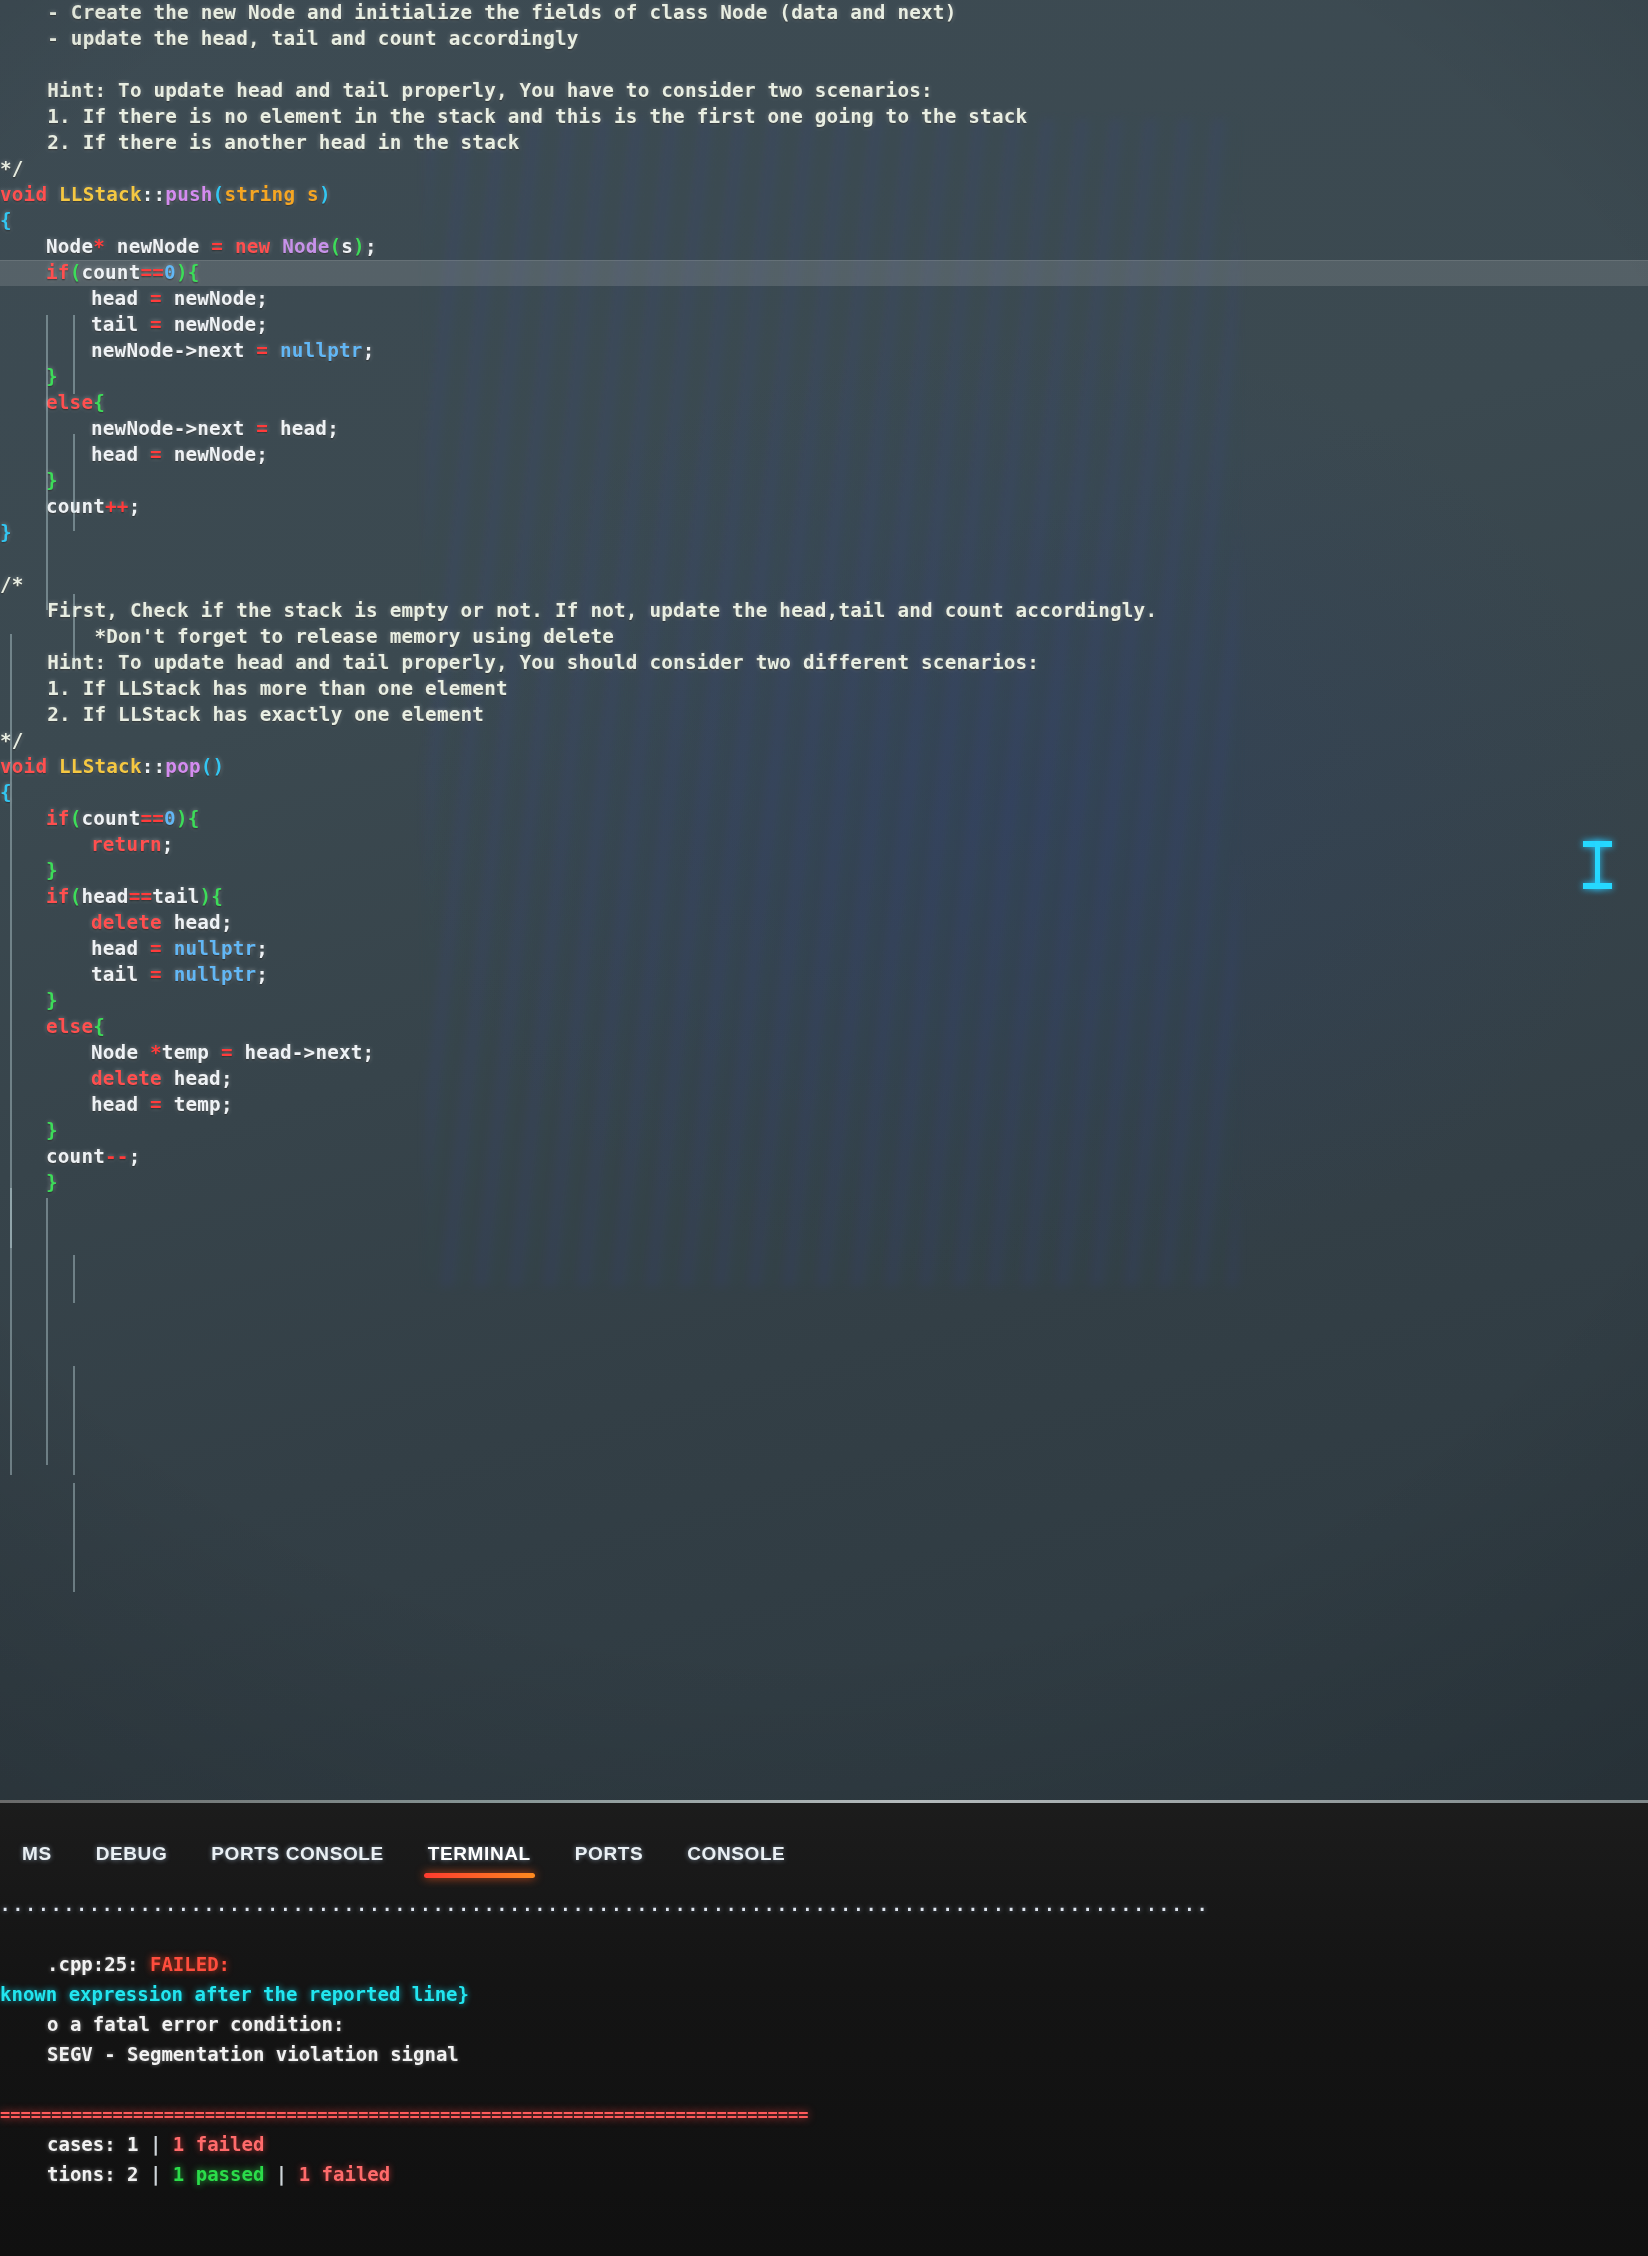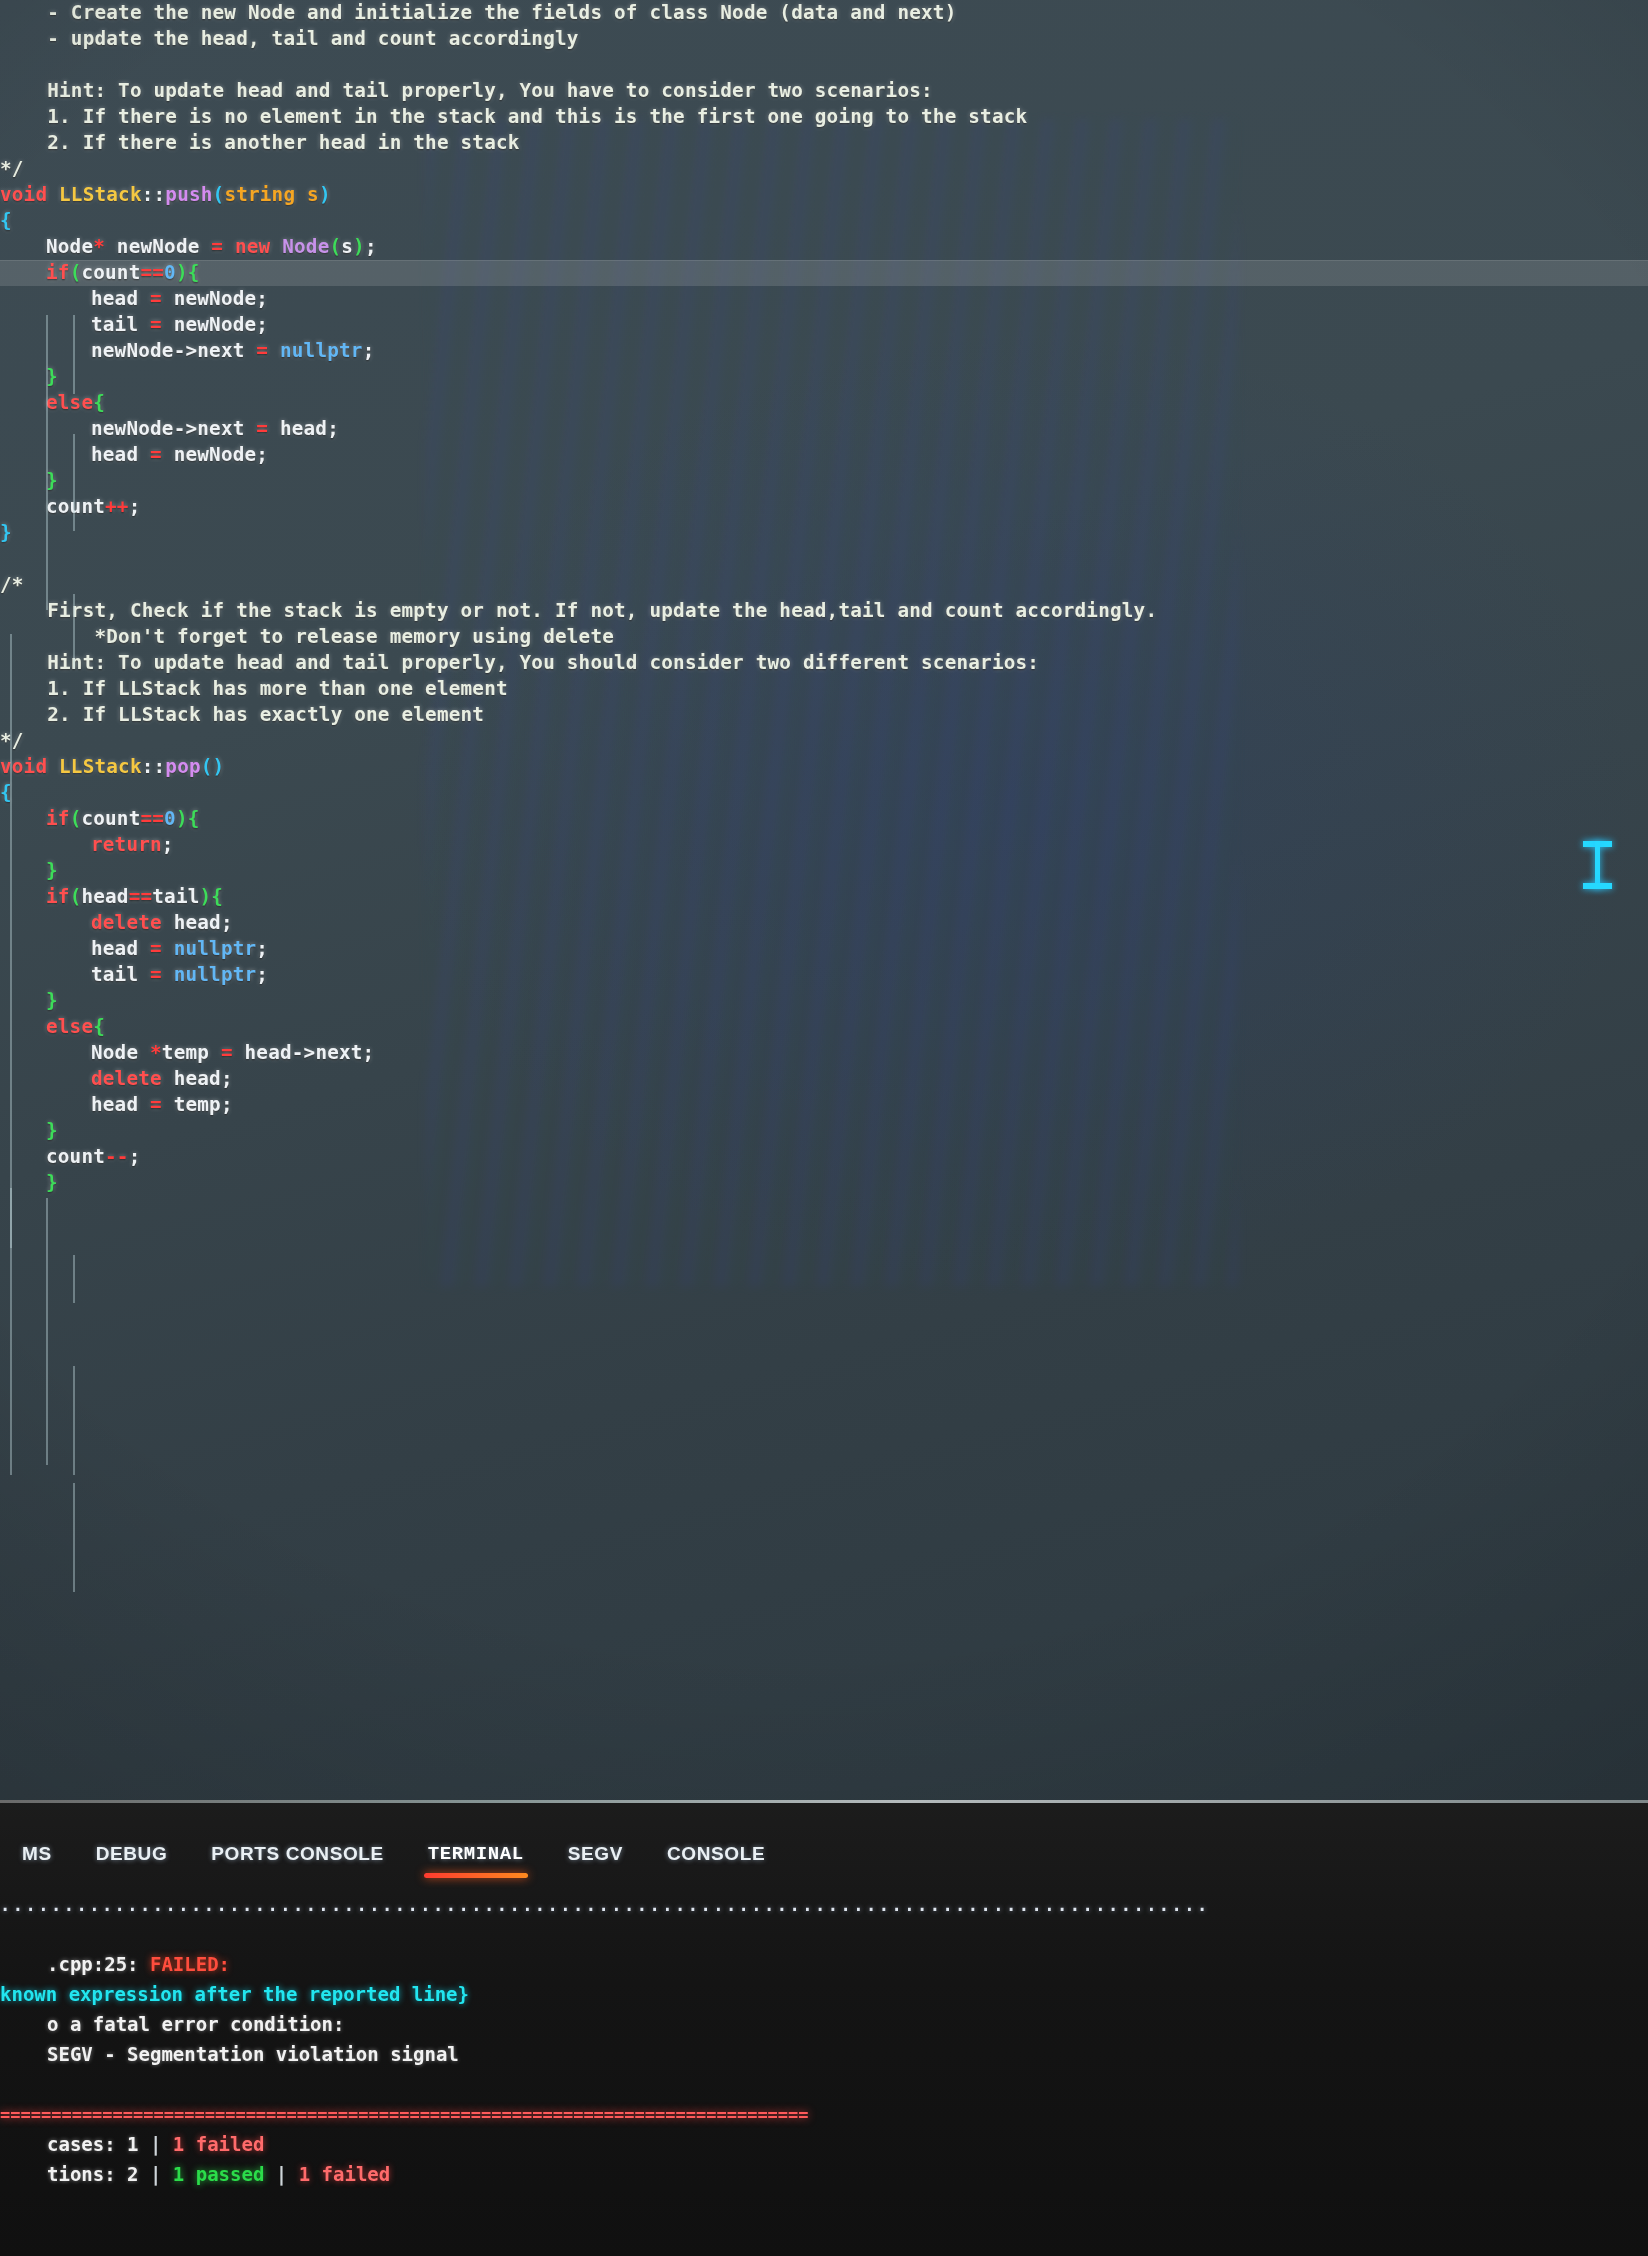--- a/index.html
+++ b/index.html
@@ -60,21 +60,21 @@
     background:linear-gradient(180deg,#1c1c1c 0%,#141414 40%,#101010 100%);
   }
   .panel-top-line{position:absolute;left:0;top:0;width:1648px;height:3px;
     background:linear-gradient(90deg,#777 0%,#9aa 30%,#cfd6d8 55%,#8f9a9c 100%);opacity:.85;}
   .tabs{position:absolute;left:0;top:28px;height:51px;display:flex;align-items:center;gap:0px;}
   .tab{
     color:#eaf0f4;font-family:"Liberation Sans",sans-serif;font-size:19px;font-weight:700;
     letter-spacing:0.6px;padding:0 22px;position:relative;
     text-shadow:0 0 5px rgba(200,225,255,.55);
   }
-  .tab.active{color:#ffffff;font-family:Liberation Mono, monospace;}
+  .tab.active{color:#ffffff;}
   .tab.active .under{
     position:absolute;left:18px;right:18px;bottom:-13px;height:5px;border-radius:3px;
     background:linear-gradient(90deg,#ff3b2f,#ff8a1f);
     box-shadow:0 0 10px rgba(255,90,30,.85);
   }
   .termbody{
     position:absolute;left:0;top:89px;width:1648px;
     font-family:"DejaVu Sans Mono","Liberation Mono",monospace;
     font-size:19px;line-height:30px;font-weight:700;white-space:pre;
   }
@@ -122,20 +122,20 @@
       <i class="b"></i>
   </div>
 
   <div class="panel">
     <div class="panel-top-line"></div>
     <div class="tabs" id="panel-tabs">
         <div class="tab"><span>MS</span></div>
         <div class="tab"><span>DEBUG</span></div>
         <div class="tab"><span>PORTS CONSOLE</span></div>
         <div class="tab active"><span>TERMINAL</span><span class="under"></span></div>
-        <div class="tab"><span>SEGV</span></div>
+        <div class="tab"><span>PORTS</span></div>
         <div class="tab"><span>CONSOLE</span></div>
       </div>
     <div class="termbody" id="term-body"><div class="tl"><span class="dots">...............................................................................................</span></div><div class="tl"><span class="t-white"></span></div><div class="tl"><span class="t-white">.cpp:25: </span><span class="t-redb">FAILED:</span></div><div class="tl"><span class="t-cyan">known expression after the reported line}</span></div><div class="tl"><span class="t-white">o a fatal error condition:</span></div><div class="tl"><span class="t-white">SEGV - Segmentation violation signal</span></div><div class="tl"><span class="t-white"></span></div><div class="tl"><span class="eqs">===============================================================================</span></div><div class="tl"><span class="t-white">cases: 1 </span><span class="t-pipe">| </span><span class="t-red">1 failed</span></div><div class="tl"><span class="t-white">tions: 2 </span><span class="t-pipe">| </span><span class="t-green">1 passed</span><span class="t-pipe"> | </span><span class="t-red">1 failed</span></div></div>
   </div>
 
 </div>
 
 
 </body></html>

